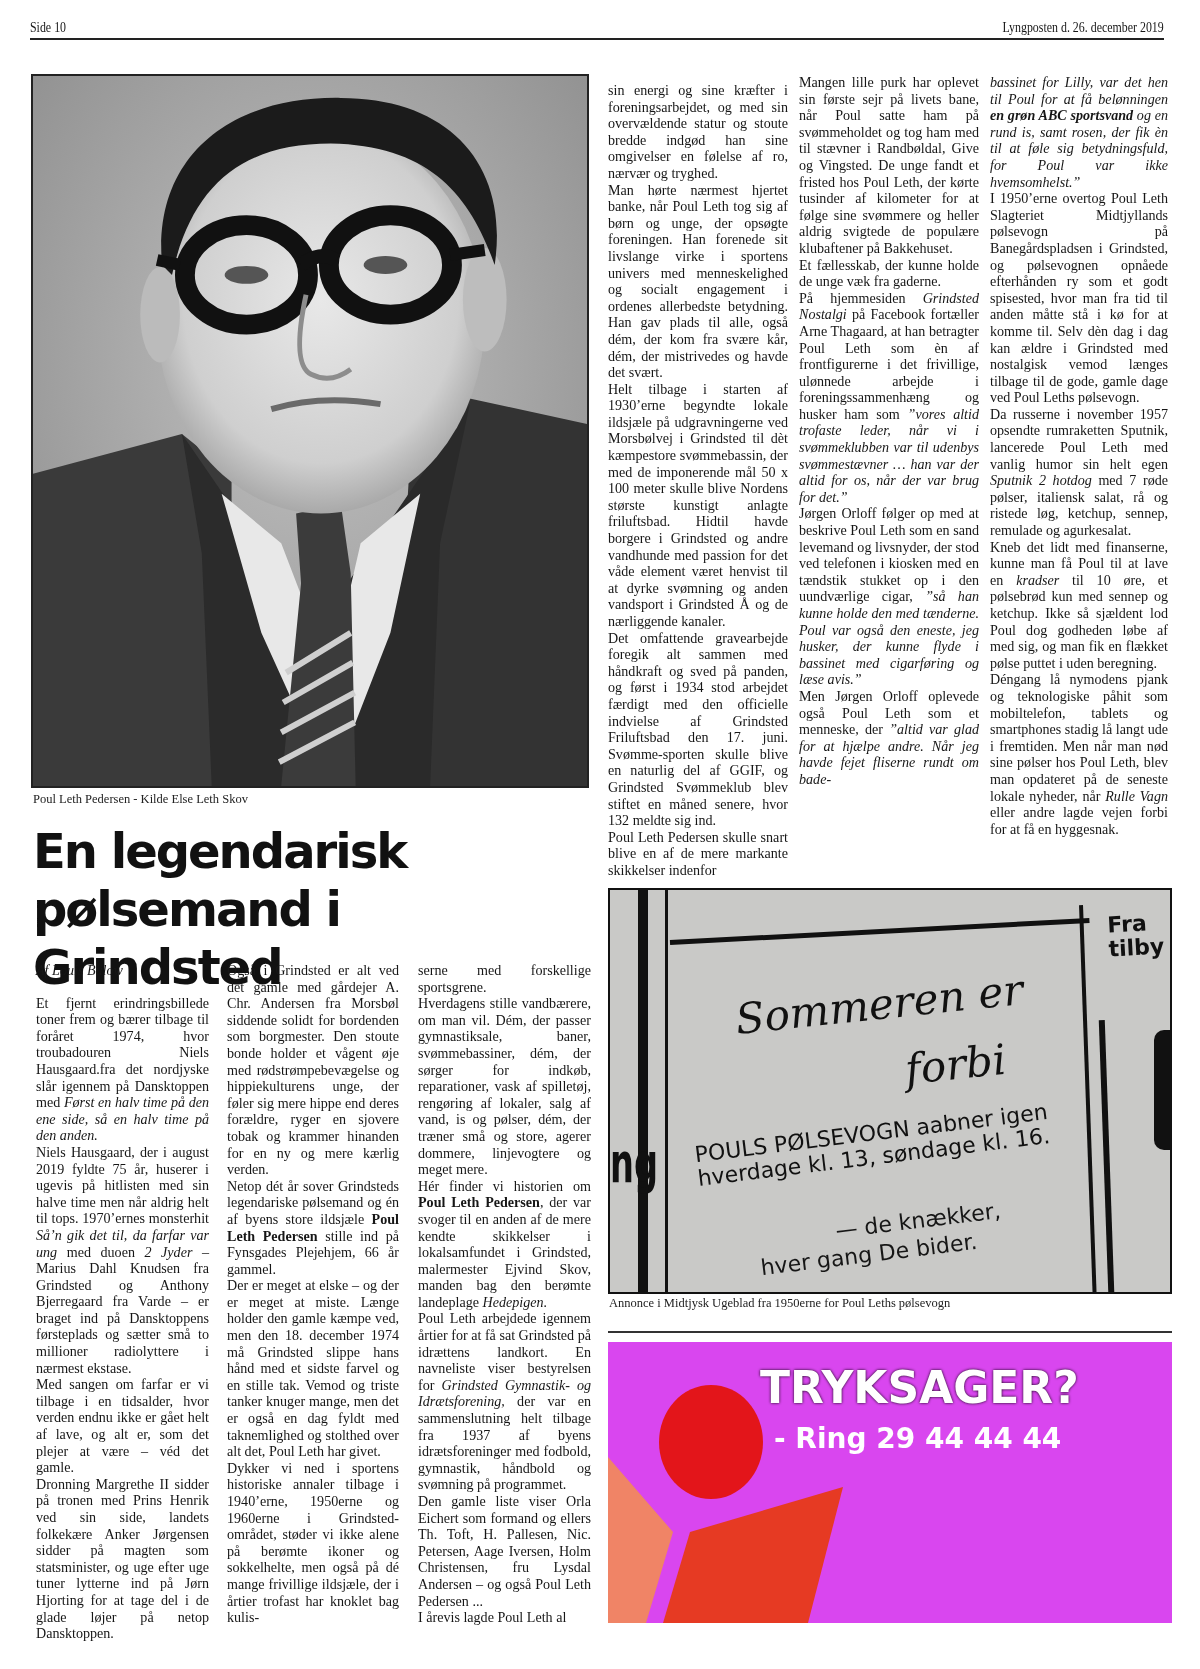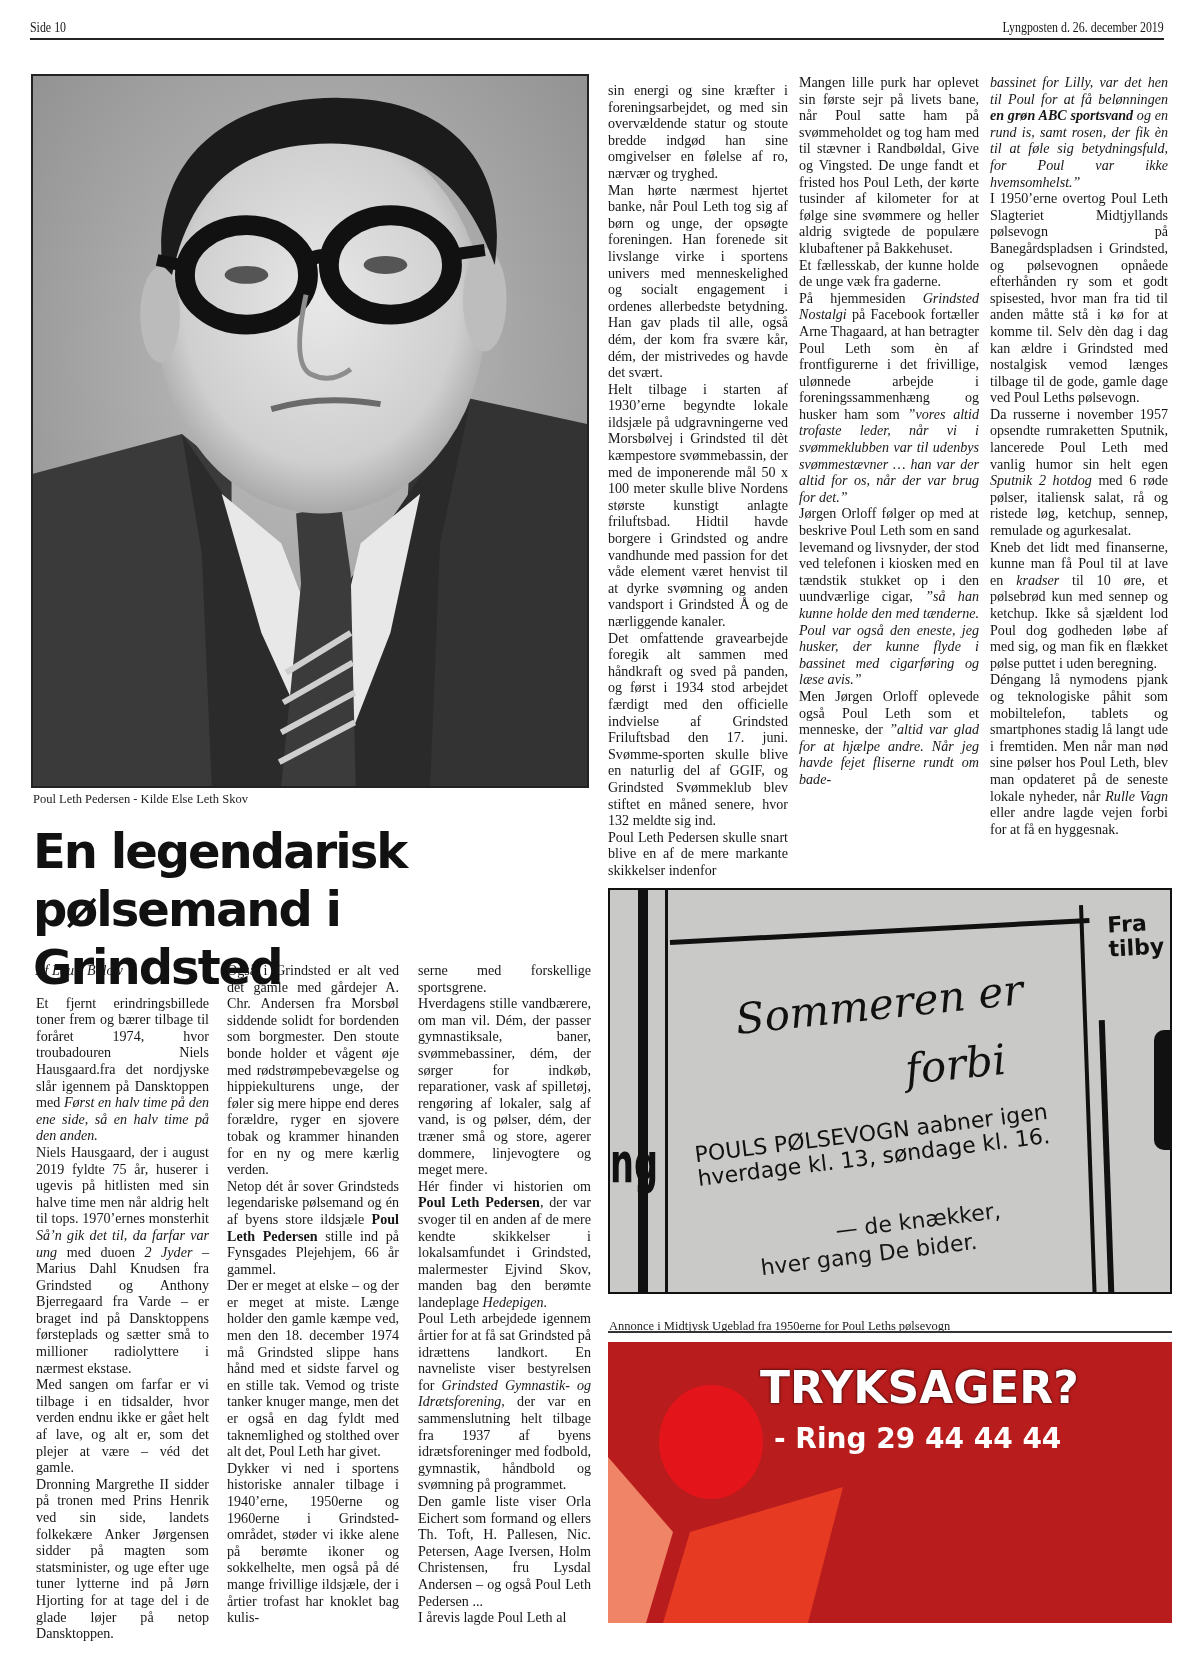--- a/index.html
+++ b/index.html
@@ -29,21 +29,21 @@
   .ad-img .edge-l { position: absolute; left: 28px; top: 0; width: 10px; height: 100%; background: #111; }
   .ad-img .edge-l2 { position: absolute; left: 55px; top: 0; width: 3px; height: 100%; background: #111; }
   .ad-img .ng { position: absolute; left: 0px; top: 240px; font-family: "DejaVu Sans", sans-serif; font-weight: bold; font-size: 56px; color: #111; transform: scaleX(0.6); transform-origin: left; }
   .ad-img .fra { position: absolute; right: 6px; top: 22px; font-family: "DejaVu Sans", sans-serif; font-weight: bold; font-size: 22px; line-height: 24px; color: #111; transform: rotate(-3deg); }
   .ad-img .topbar { position: absolute; left: 60px; top: 50px; width: 420px; height: 5px; background: #111; transform: rotate(-3deg); transform-origin: left; }
   .ad-img .rbar { position: absolute; right: 80px; top: 15px; width: 4px; height: 400px; background: #111; transform: rotate(-2deg); }
   .ad-img .rbar2 { position: absolute; right: 60px; top: 130px; width: 6px; height: 300px; background: #111; transform: rotate(-2deg); }
   .ad-img .dark { position: absolute; right: -10px; top: 140px; width: 26px; height: 120px; background: #111; border-radius: 10px; }
 
   .rule { position: absolute; left: 608px; top: 1331px; width: 564px; height: 2px; background: #333; }
-  .banner { position: absolute; left: 608px; top: 1342px; width: 564px; height: 281px; background: #b91c1c; overflow: hidden; }
+  .banner { position: absolute; left: 608px; top: 1342px; width: 564px; height: 281px; background: #d946ef; overflow: hidden; }
   .banner svg { position: absolute; left: 0; top: 0; }
   .banner .t1 { position: absolute; left: 152px; top: 20px; font-family: "DejaVu Sans", sans-serif; font-weight: bold; font-size: 44px; color: #fff; letter-spacing: 0px; text-shadow: 0 0 3px #000; }
   .banner .t2 { position: absolute; left: 166px; top: 80px; font-family: "DejaVu Sans", sans-serif; font-weight: bold; font-size: 28px; color: #fff; }
 </style>
 </head>
 <body>
 
 <div class="pagehead">
   <span class="l">Side 10</span>
   <span class="r">Lyngposten d. 26. december 2019</span>
@@ -134,21 +134,21 @@
   <p>Mangen lille purk har oplevet sin første sejr på livets bane, når Poul satte ham på svømmeholdet og tog ham med til stævner i Randbøldal, Give og Vingsted. De unge fandt et fristed hos Poul Leth, der kørte tusinder af kilometer for at følge sine svømmere og heller aldrig svigtede de populære klubaftener på Bakkehuset.</p>
   <p>Et fællesskab, der kunne holde de unge væk fra gaderne.</p>
   <p><span>På hjemmesiden</span> <span class="i">Grindsted Nostalgi</span> <span>på Facebook fortæller Arne Thagaard, at han betragter Poul Leth som èn af frontfigurerne i det frivillige, ulønnede arbejde i foreningssammenhæng og husker ham som</span> <span class="i">”vores altid trofaste leder, når vi i svømmeklubben var til udenbys svømmestævner … han var der altid for os, når der var brug for det.”</span></p>
   <p><span>Jørgen Orloff følger op med at beskrive Poul Leth som en sand levemand og livsnyder, der stod ved telefonen i kiosken med en tændstik stukket op i den uundværlige cigar,</span> <span class="i">”så han kunne holde den med tænderne. Poul var også den eneste, jeg husker, der kunne flyde i bassinet med cigarføring og læse avis.”</span></p>
   <p><span>Men Jørgen Orloff oplevede også Poul Leth som et menneske, der</span> <span class="i">”altid var glad for at hjælpe andre. Når jeg havde fejet fliserne rundt om bade-</span></p>
 </div>
 
 <div class="col" style="left:990px; top:74px; width:178px;">
   <p><span class="i">bassinet for Lilly, var det hen til Poul for at få belønningen</span> <span class="i b">en grøn ABC sportsvand</span> <span class="i">og en rund is, samt rosen, der fik èn til at føle sig betydningsfuld, for Poul var ikke hvemsomhelst.”</span></p>
   <p>I 1950’erne overtog Poul Leth Slagteriet Midtjyllands pølsevogn på Banegårdspladsen i Grindsted, og pølsevognen opnåede efterhånden ry som et godt spisested, hvor man fra tid til anden måtte stå i kø for at komme til. Selv dèn dag i dag kan ældre i Grindsted med nostalgisk vemod længes tilbage til de gode, gamle dage ved Poul Leths pølsevogn.</p>
-  <p><span>Da russerne i november 1957 opsendte rumraketten Sputnik, lancerede Poul Leth med vanlig humor sin helt egen</span> <span class="i">Sputnik 2 hotdog</span> <span>med 6 røde pølser, italiensk salat, rå og ristede løg, ketchup, sennep, remulade og agurkesalat.</span></p>
+  <p><span>Da russerne i november 1957 opsendte rumraketten Sputnik, lancerede Poul Leth med vanlig humor sin helt egen</span> <span class="i">Sputnik 2 hotdog</span> <span>med 7 røde pølser, italiensk salat, rå og ristede løg, ketchup, sennep, remulade og agurkesalat.</span></p>
   <p><span>Kneb det lidt med finanserne, kunne man få Poul til at lave en</span> <span class="i">kradser</span> <span>til 10 øre, et pølsebrød kun med sennep og ketchup. Ikke så sjældent lod Poul dog godheden løbe af med sig, og man fik en flækket pølse puttet i uden beregning.</span></p>
   <p><span>Déngang lå nymodens pjank og teknologiske påhit som mobiltelefon, tablets og smartphones stadig lå langt ude i fremtiden. Men når man nød sine pølser hos Poul Leth, blev man opdateret på de seneste lokale nyheder, når</span> <span class="i">Rulle Vagn</span> <span>eller andre lagde vejen forbi for at få en hyggesnak.</span></p>
 </div>
 
 <div class="ad-img">
   <div class="edge-l"></div>
   <div class="edge-l2"></div>
   <div class="topbar"></div>
   <div class="rbar"></div>
   <div class="rbar2"></div>
@@ -157,21 +157,21 @@
   <div class="fra">
     <div>Fra</div>
     <div>tilby</div>
   </div>
   <div class="s1">Sommeren er</div>
   <div class="s2">forbi</div>
   <div class="s3">POULS PØLSEVOGN aabner igen hverdage kl. 13, søndage kl. 16.</div>
   <div class="s4">— de knækker,</div>
   <div class="s5">hver gang De bider.</div>
 </div>
-<div class="cap" style="left:609px; top:1296px;margin-top:23px;">Annonce i Midtjysk Ugeblad fra 1950erne for Poul Leths pølsevogn</div>
+<div class="cap" style="left:609px; top:1296px;">Annonce i Midtjysk Ugeblad fra 1950erne for Poul Leths pølsevogn</div>
 
 <div class="rule"></div>
 
 <div class="banner">
   <svg width="564" height="281" viewBox="0 0 564 281">
     <polygon points="0,115 65,190 38,281 0,281" fill="#f08466"></polygon>
     <polygon points="82,190 235,145 200,281 55,281" fill="#e63a23"></polygon>
     <ellipse cx="103" cy="100" rx="52" ry="57" fill="#e3151a"></ellipse>
   </svg>
   <div class="t1">TRYKSAGER?</div>

